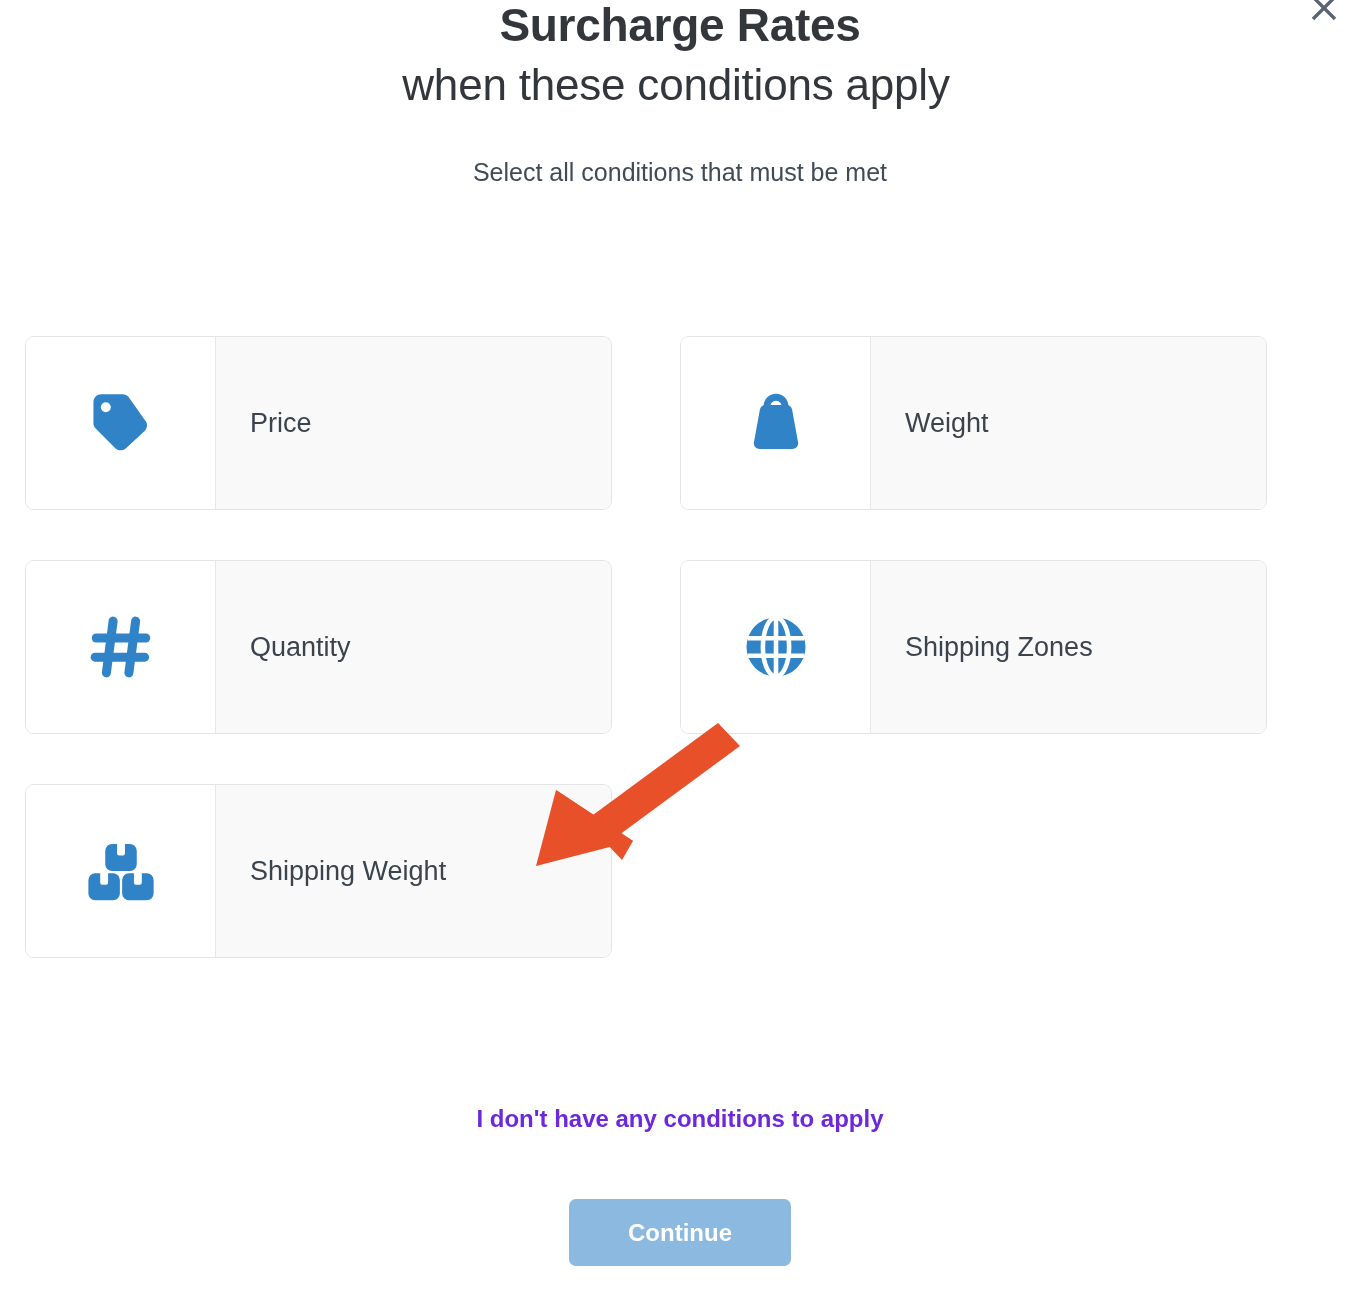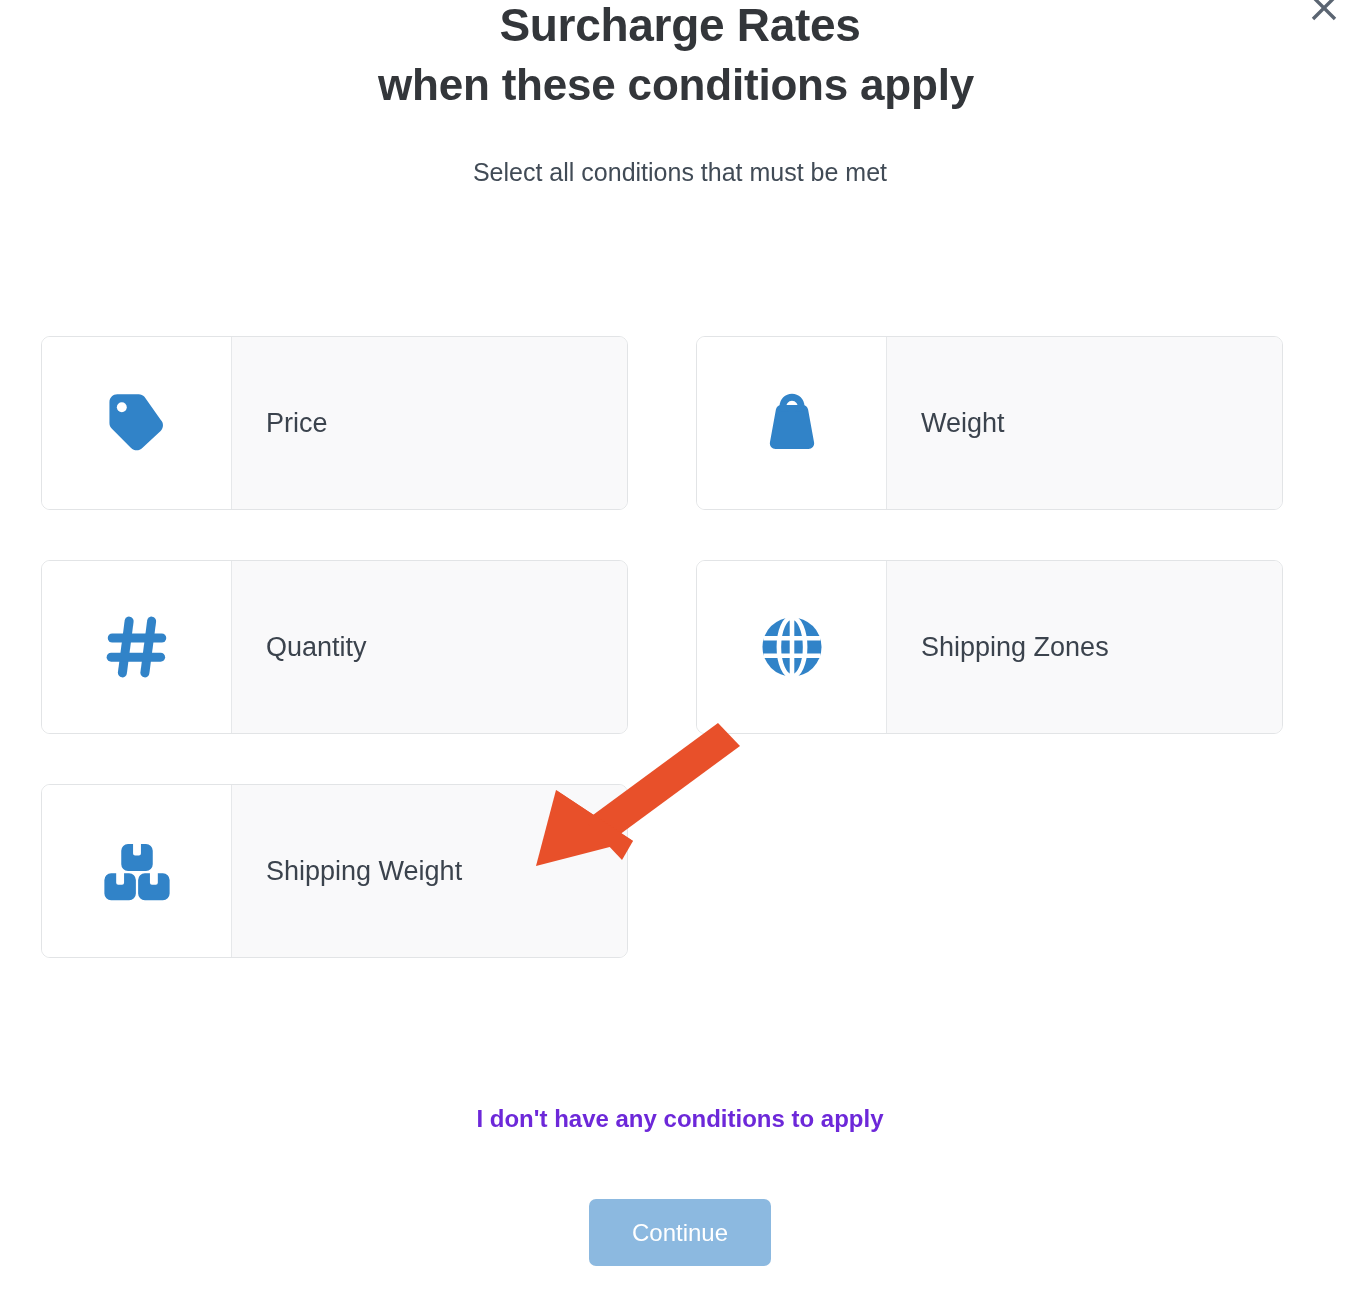--- a/index.html
+++ b/index.html
@@ -42,38 +42,38 @@
   .title-main {
     font-size: 46px;
     font-weight: 700;
     color: #33363a;
     line-height: 1.1;
     letter-spacing: -0.3px;
     margin: 0;
   }
   .title-sub {
     font-size: 44px;
-    font-weight: 700;
+    font-weight: 400;
     color: #33363a;
     line-height: 1.18;
     letter-spacing: -0.2px;
     margin: 8px 8px 0 0;
   }
   .subtitle {
     font-size: 25px;
     font-weight: 400;
     color: #414b56;
     margin: 46px 0 0 0;
     line-height: 1.2;
   }
 
   
   .options-grid {
     position: absolute;
-    left: 41px;
+    left: 25px;
     top: 336px;
     width: 1242px;
     display: grid;
     grid-template-columns: 587px 587px;
     column-gap: 68px;
     row-gap: 50px;
   }
   .option-card {
     height: 174px;
     display: flex;
@@ -125,29 +125,29 @@
   }
   .continue-wrap {
     position: absolute;
     left: 0;
     right: 0;
     top: 1199px;
     display: flex;
     justify-content: center;
   }
   .continue-btn {
-    width: 182px;
+    width: 222px;
     height: 67px;
     border: none;
     border-radius: 7px;
     background: #8cb9e0;
     color: #ffffff;
     font-size: 24px;
     font-family: inherit;
-    font-weight: 400;
+    font-weight: 700;
     cursor: default;
     display: flex;
     align-items: center;
     justify-content: center;
   }
 
   
   .annotation-arrow {
     position: absolute;
     left: 0;

